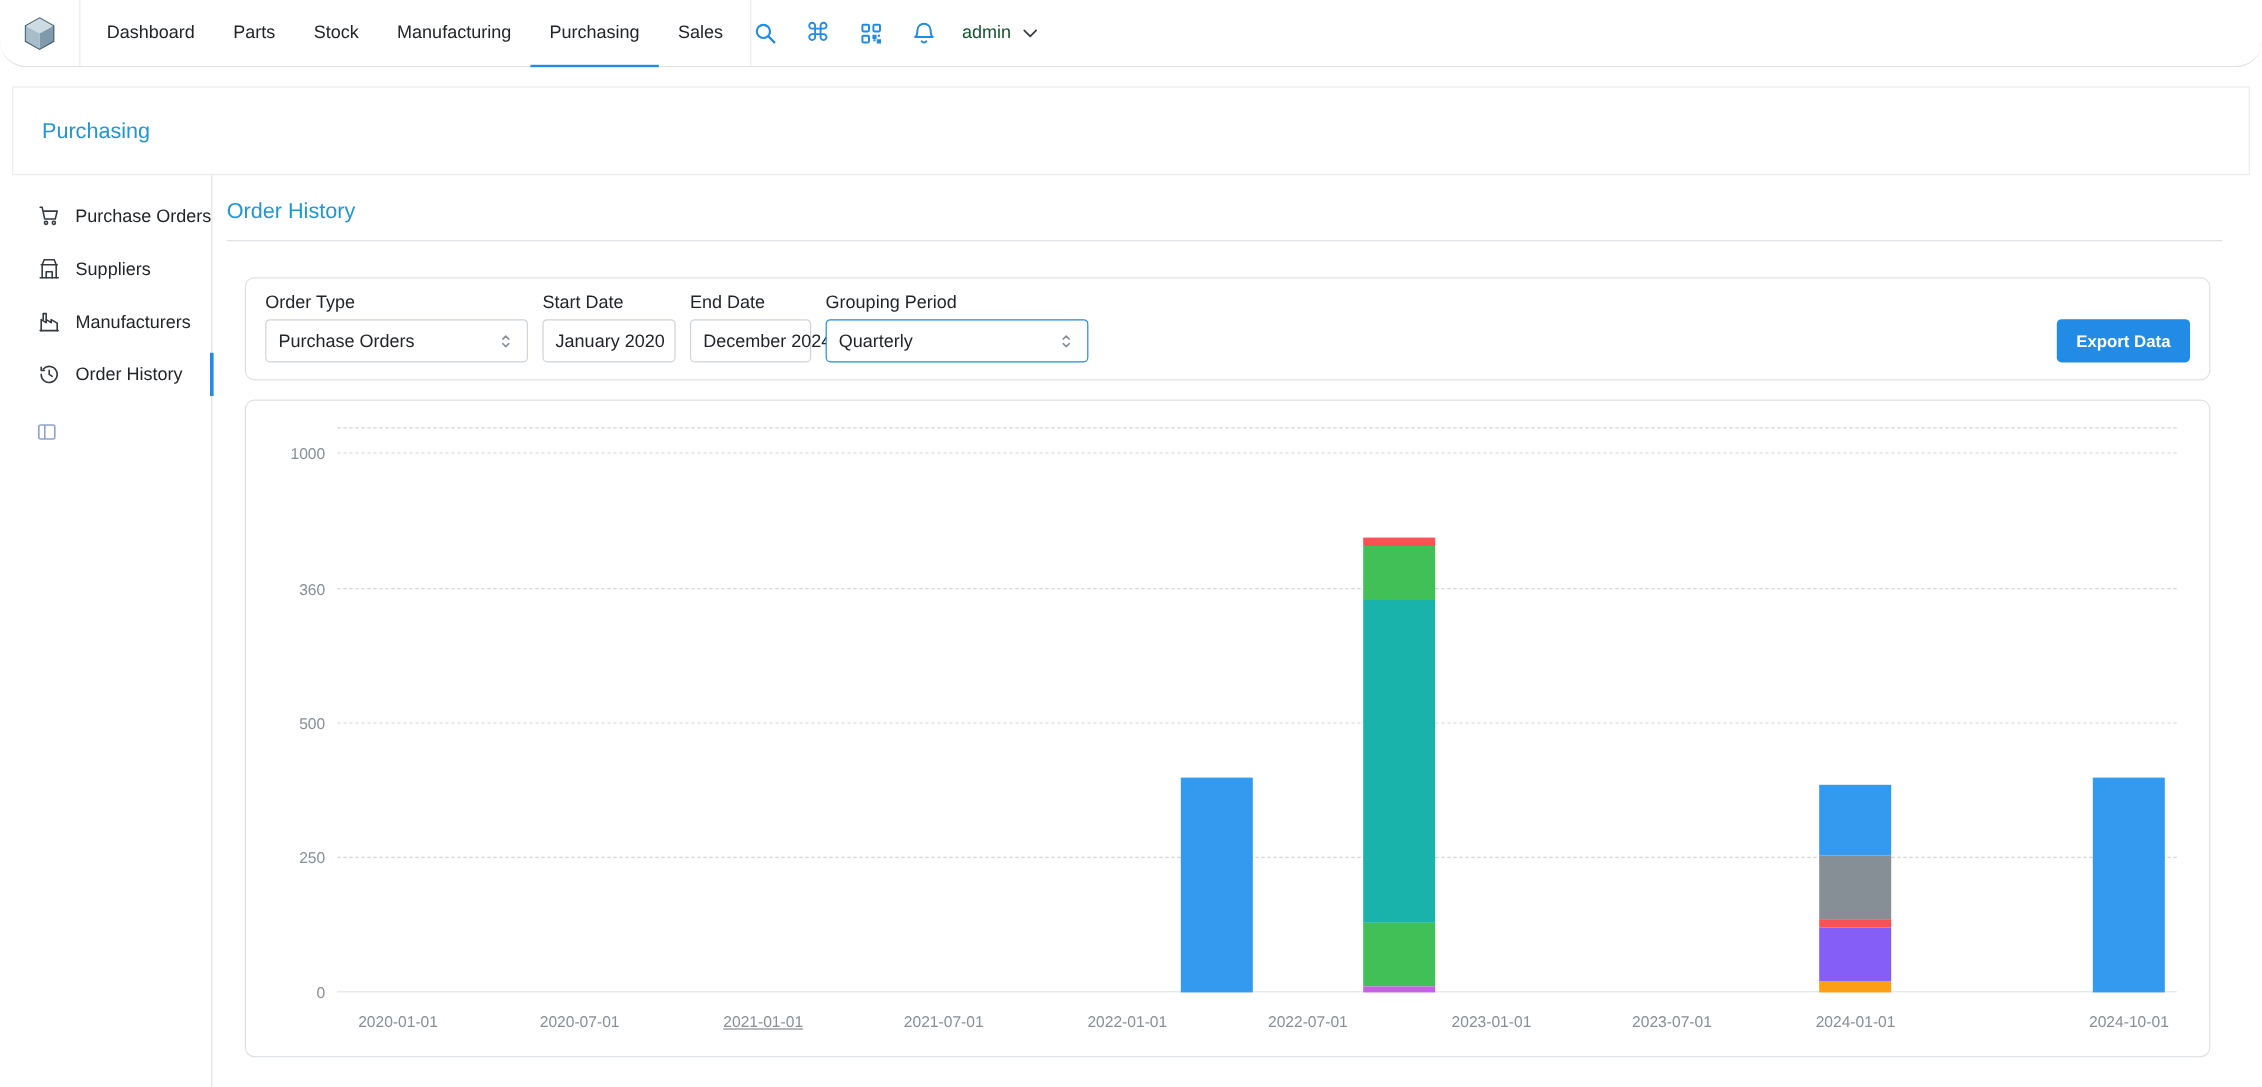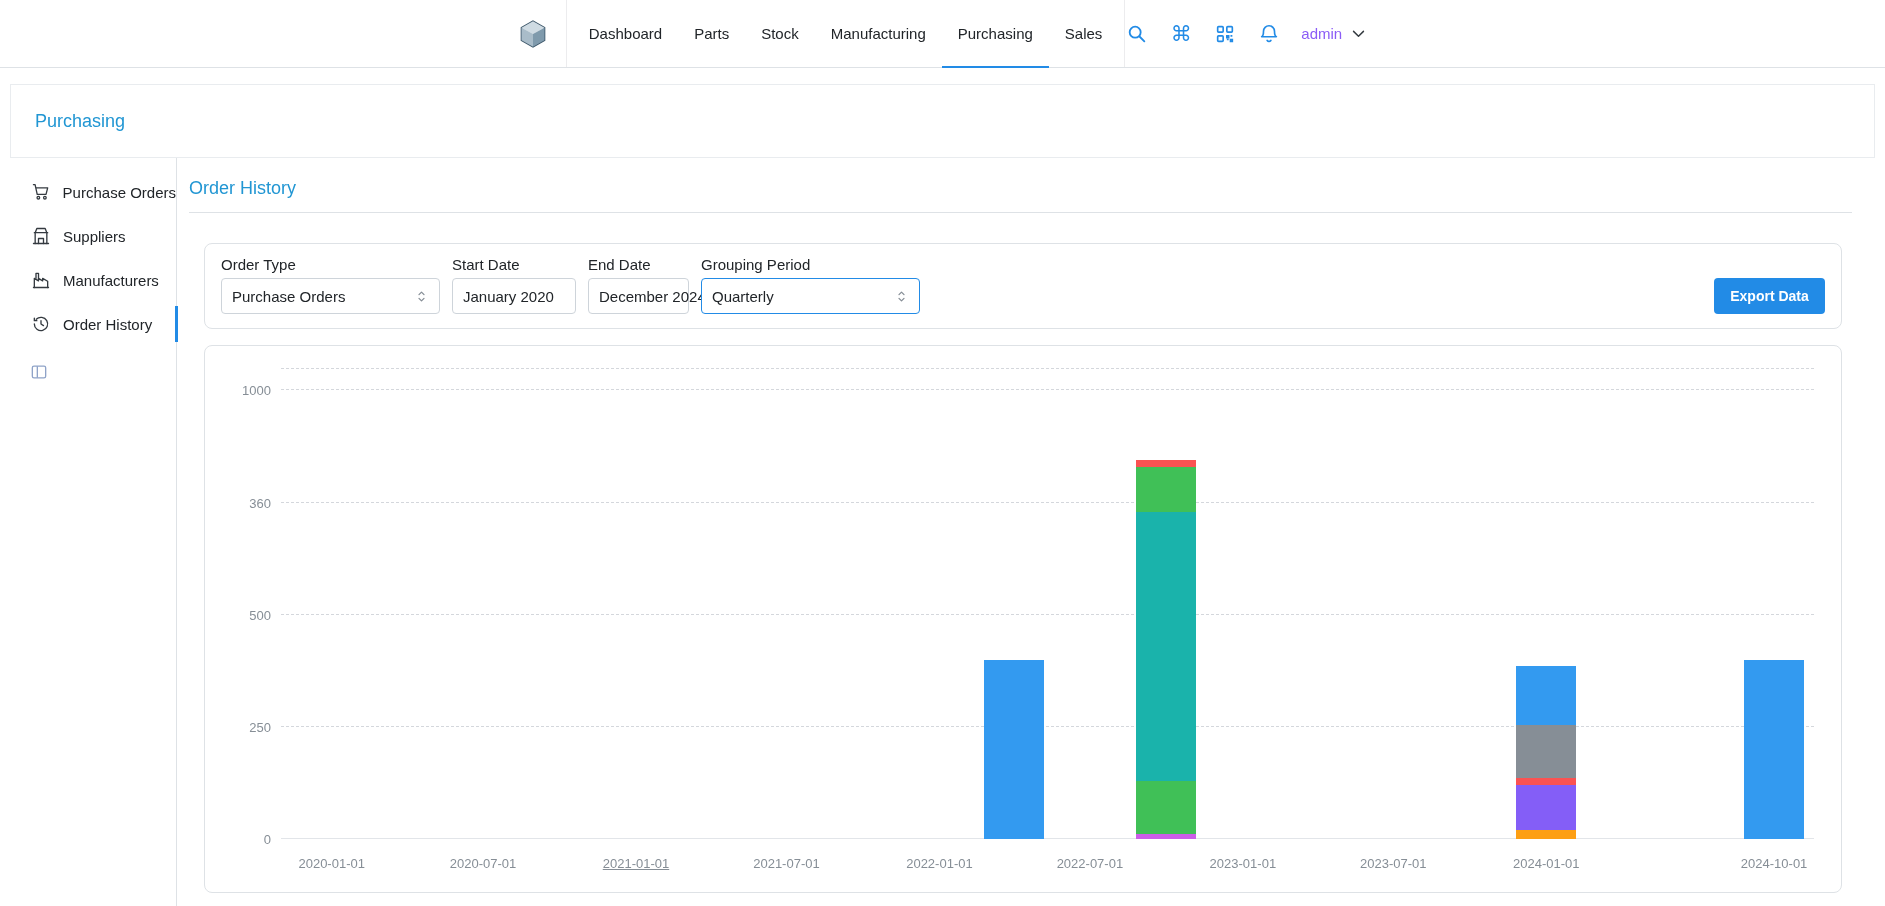--- a/index.html
+++ b/index.html
@@ -3,33 +3,33 @@
 <meta charset="utf-8">
 <style>
   * { box-sizing: border-box; margin: 0; padding: 0; }
   html, body {
     width: 1885px; height: 906px; overflow: hidden;
     background: #ffffff; color: #212529;
     font-family: "Liberation Sans", sans-serif;
   }
 
   
-  .navbar { height: 68px; display: flex; align-items: center; justify-content: center;
-            padding: 0 18px; border-bottom: 1px solid #dee2e6; background: #fff; }
+  .navbar { height: 56px; display: flex; align-items: center; justify-content: flex-start;
+            padding: 0 18px; border-bottom: 1px solid #dee2e6; background: #fff; border-radius: 22px; }
   .nav-left { display: flex; align-items: center; height: 100%; }
   .logo { margin-right: 18px; display: flex; align-items: center; }
   .tabs { display: flex; height: 100%; border-left: 1px solid #ececee; border-right: 1px solid #ececee; padding: 0 6px; }
   .tab { display: flex; align-items: center; padding: 0 16px; font-size: 15px; color: #212529;
          cursor: pointer; border-bottom: 2px solid transparent; margin-bottom: -1px; white-space: nowrap; }
   .tab.active { border-bottom-color: #228be6; }
   .nav-right { display: flex; align-items: center; gap: 20px; }
   .icon-btn { width: 24px; height: 24px; display: flex; align-items: center; justify-content: center; cursor: pointer; }
   .cmd-glyph { font-size: 21px; color: #228be6; line-height: 1; }
   .user-menu { display: flex; align-items: center; gap: 8px; cursor: pointer; }
-  .username { font-size: 15px; color: #8b5cf6; }
+  .username { font-size: 15px; color: #14532d; }
 
   
   .header-panel { margin: 16px 10px 0; border: 1px solid #e9ecef; height: 74px;
                   display: flex; align-items: center; padding: 0 24px; background: #fff; }
   .header-title { font-size: 18px; color: #2196d3; }
 
   
   .content { display: flex; height: 760px; align-items: stretch; }
   .sidebar { width: 177px; border-right: 1px solid #dee2e6; padding-top: 12px; flex-shrink: 0; position: relative; }
   .side-item { position: relative; display: flex; align-items: center; gap: 12px; height: 44px;
@@ -45,21 +45,21 @@
   
   .filter-panel { margin: 30px 10px 0 15px; border: 1px solid #dee2e6; border-radius: 8px;
                   padding: 12px 16px 14px; display: flex; justify-content: space-between;
                   align-items: flex-end; height: 86px; background: #fff; }
   .fields { display: flex; gap: 12px; align-items: flex-end; }
   .field label { display: block; font-size: 15px; margin-bottom: 5px; color: #212529; }
   .control { height: 36px; border: 1px solid #ced4da; border-radius: 4px; display: flex;
              align-items: center; justify-content: space-between; gap: 6px;
              padding: 0 10px; font-size: 15px; background: #fff; cursor: pointer; white-space: nowrap; }
   .control.focused { border-color: #228be6; }
-  .w-lg { width: 219px; } .w-sm { width: 124px; } .w-xs { width: 101px; }
+  .w-lg { width: 219px; } .w-sm { width: 111px; } .w-xs { width: 101px; }
   .export-btn { height: 36px; width: 111px; background: #228be6; color: #fff; border: none;
                 border-radius: 4px; font-size: 14px; font-weight: 600; cursor: pointer;
                 font-family: "Liberation Sans", sans-serif; }
 
   
   .chart-panel { margin: 16px 10px 0 15px; border: 1px solid #dee2e6; border-radius: 8px;
                  height: 548px; position: relative; background: #fff; }
   .plot  { position: absolute; left: 76px; right: 27px; top: 22px; bottom: 53px; }
   .yaxis { position: absolute; left: 0; width: 66px; top: 22px; bottom: 53px; }
   .ytick { position: absolute; right: 0; transform: translateY(50%); font-size: 13px; color: #868e96; }

